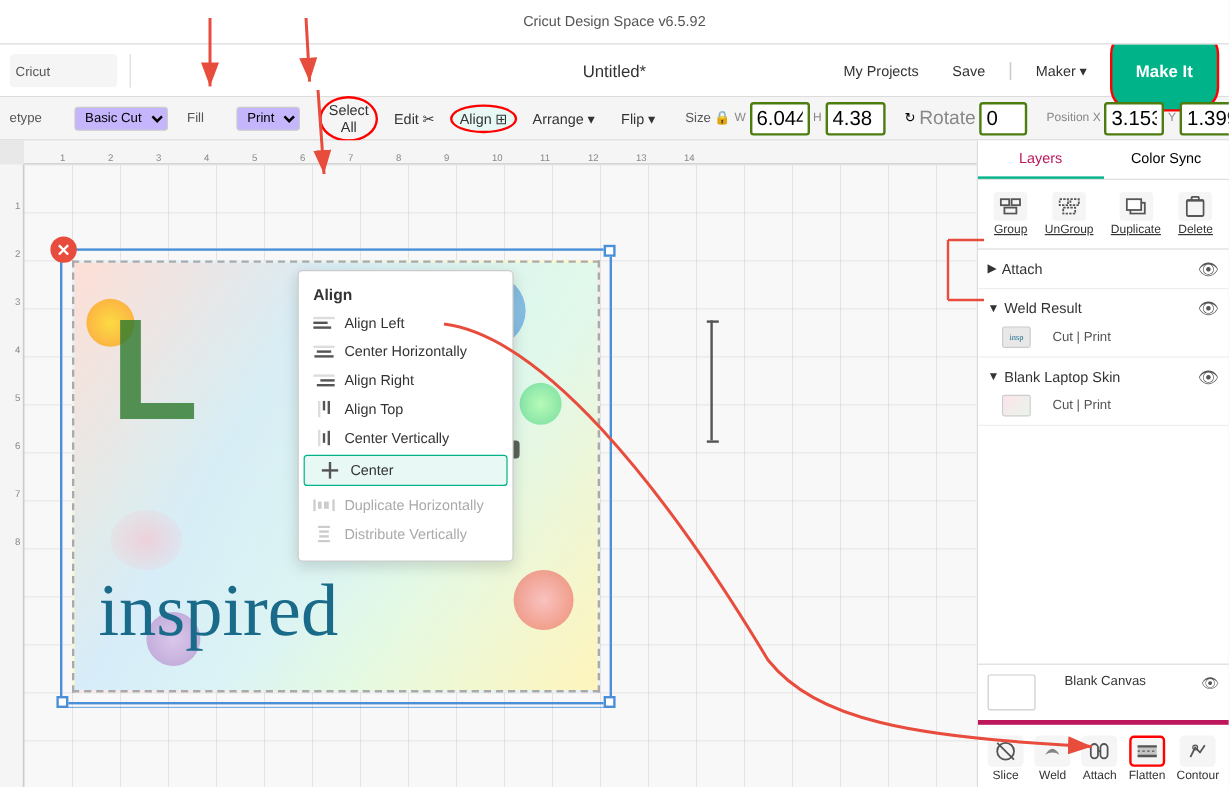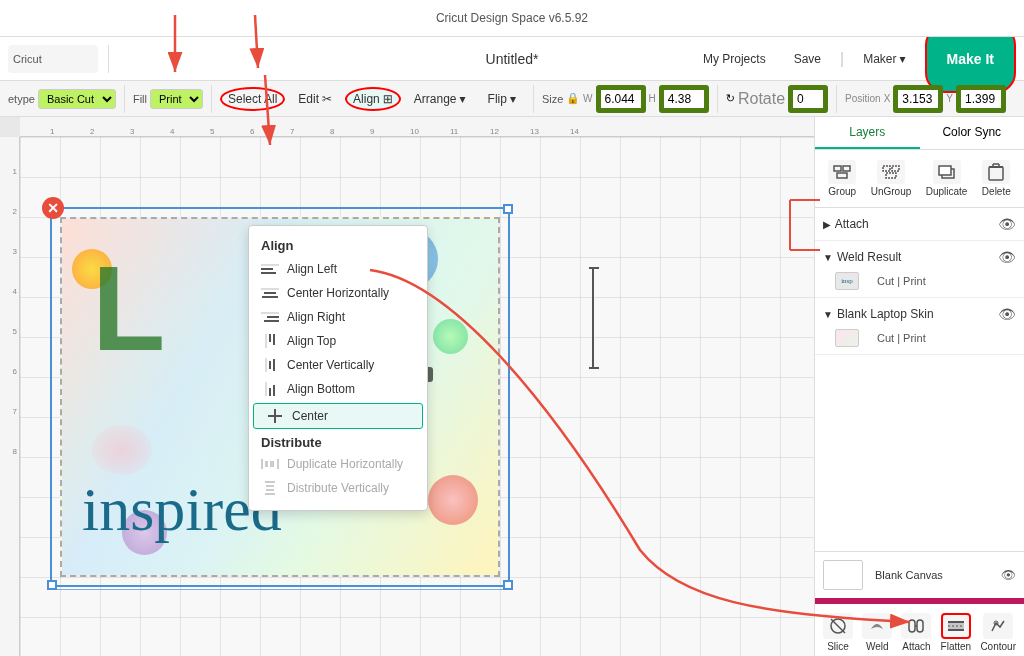--- a/index.html
+++ b/index.html
@@ -54,27 +54,28 @@
       gap: 4px;
       font-size: 11px;
     }
     .t2-group { display: flex; align-items: center; gap: 3px; }
     .t2-label { font-size: 11px; color: #555; }
     .t2-select {
       border: 1px solid #ccc;
       border-radius: 3px;
       padding: 2px 4px;
       font-size: 11px;
-      background: #bef264;
+      background: #c4b5fd;
+      margin-left: 24px;
     }
     .t2-input {
-      border: 5px solid #4d7c0f;
+      border: 2px solid #4d7c0f;
       border-radius: 3px;
       padding: 2px 4px;
-      font-size: 12px;
+      font-size: 17px;
       width: 50px;
       background: white;
     }
 
     
     #main {
       display: flex;
       height: calc(656px - 32px - 44px - 36px);
     }
 
@@ -274,38 +275,39 @@
       border-bottom: 1px solid #ddd;
     }
     .panel-tab {
       flex: 1;
       padding: 8px;
       text-align: center;
       font-size: 12px;
       cursor: pointer;
       border-bottom: 2px solid transparent;
     }
-    .panel-tab.active { border-bottom-color: #00b388; color: #15803d; }
+    .panel-tab.active { border-bottom-color: #00b388; color: #be185d; }
 
     
     .panel-actions {
       display: flex;
       justify-content: space-around;
       padding: 6px;
       border-bottom: 1px solid #ddd;
     }
     .panel-action-btn {
       display: flex;
       flex-direction: column;
       align-items: center;
       gap: 2px;
       font-size: 10px;
       color: #333;
       cursor: pointer;
       padding: 4px 6px;
+      text-decoration: underline;
     }
     .panel-action-btn .icon-box {
       width: 28px;
       height: 24px;
       background: #f5f5f5;
       border-radius: 3px;
       display: flex;
       align-items: center;
       justify-content: center;
       font-size: 14px;
@@ -347,24 +349,24 @@
     }
     .eye-icon { font-size: 14px; color: #555; margin-left: auto; }
 
     
     .panel-bottom {
       margin-top: auto;
       border-top: 1px solid #ddd;
     }
     .canvas-preview {
       display: flex;
-      align-items: center;
+      align-items: flex-start;
       padding: 8px;
-      gap: 12px;
-      border-bottom: 6px solid #be185d;
+      gap: 24px;
+      border-bottom: 4px solid #be185d;
     }
     .canvas-preview-thumb {
       width: 40px;
       height: 30px;
       background: white;
       border: 1px solid #ccc;
       border-radius: 2px;
     }
     .canvas-preview-label { font-size: 11px; color: #333; }
     .eye-icon-sm { font-size: 12px; color: #555; margin-left: auto; cursor: pointer; }
@@ -634,43 +636,32 @@
       <div class="dropdown-item">
         <div class="icon-shape">
           <svg width="12" height="14">
               <rect x="1" y="0" width="2" height="14" fill="#ddd"></rect>
               <rect x="5" y="3" width="2" height="8" fill="#555"></rect>
               <rect x="9" y="1" width="2" height="12" fill="#555"></rect>
             </svg>
         </div>
         <span>Center Vertically</span>
       </div>
-      <div class="dropdown-item">
-        <div class="icon-shape">
-          <svg width="12" height="14">
-              <rect x="1" y="0" width="2" height="14" fill="#ddd"></rect>
-              <rect x="5" y="6" width="2" height="8" fill="#555"></rect>
-              <rect x="9" y="3" width="2" height="11" fill="#555"></rect>
-            </svg>
-        </div>
-        <span>Align Bottom</span>
-      </div>
 
       <div class="dropdown-item highlighted" style="background:#e8f8f4;border:1px solid #00b388;border-radius:3px;margin:2px 4px;">
         <div class="icon-shape">
           <svg width="14" height="14">
               <rect x="0" y="6" width="14" height="2" fill="#555"></rect>
               <rect x="6" y="0" width="2" height="14" fill="#555"></rect>
             </svg>
         </div>
         <span>Center</span>
       </div>
 
       <div class="distribute-section">
-        <div class="distribute-title">Distribute</div>
         <div class="dropdown-item disabled">
           <div class="icon-shape">
             <svg width="18" height="10">
               <rect x="0" y="0" width="2" height="10" fill="#ccc"></rect>
               <rect x="16" y="0" width="2" height="10" fill="#ccc"></rect>
               <rect x="4" y="2" width="3" height="6" fill="#ccc"></rect>
               <rect x="9" y="2" width="4" height="6" fill="#ccc"></rect>
             </svg>
           </div>
           <span>Duplicate Horizontally</span>

